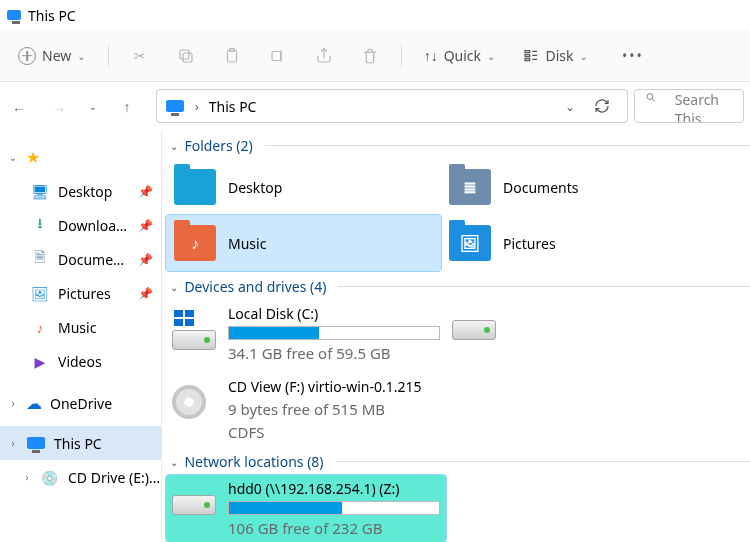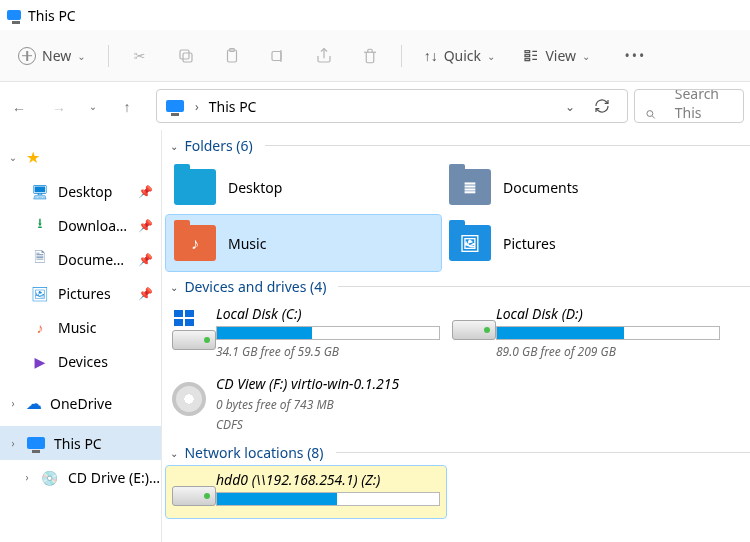--- a/index.html
+++ b/index.html
@@ -16,47 +16,47 @@
   .plus-circle::before,.plus-circle::after{content:"";position:absolute;background:#909090;}
   .plus-circle::before{left:50%;top:3px;bottom:3px;width:1.6px;transform:translateX(-50%);}
   .plus-circle::after{top:50%;left:3px;right:3px;height:1.6px;transform:translateY(-50%);}
   .nav-row { height: 48px; display: flex; align-items: center; padding: 0 6px 0 2px; gap: 6px; }
   .nav-btn { width: 34px; height: 34px; display:flex;align-items:center;justify-content:center; color:#707070; }
   .nav-btn.small{width:22px;}
   .crumb-box { flex:1; height: 34px; border: 1px solid #cfcfcf; border-radius: 4px; display:flex; align-items:center; padding: 0 8px; gap: 10px; margin-left:6px; }
   .crumb-box .spacer{flex:1;}
   .crumb-box .chev{font-size:12px;color:#606060;}
   .refresh-btn{width:34px;display:flex;align-items:center;justify-content:center;color:#505050;}
-  .search-box { width:110px;height:34px;border:1px solid #cfcfcf;border-radius:4px;display:flex;align-items:flex-end;padding:0 10px;gap:18px;color:#808080;overflow:hidden;}
+  .search-box { width:110px;height:34px;border:1px solid #cfcfcf;border-radius:4px;display:flex;align-items:flex-start;padding:0 10px;gap:18px;color:#808080;overflow:hidden;}
   .workspace{display:flex;height:calc(542px - 30px - 52px - 48px);}
   .sidebar{width:162px;border-right:1px solid #e8e8e8;padding-top:10px;overflow:hidden;}
   .side-item{height:34px;display:flex;align-items:center;gap:8px;padding-left:8px;position:relative;cursor:default;}
   .side-item .exp{width:10px;display:flex;justify-content:center;color:#707070;font-size:10px;}
   .side-item .label{flex:1;white-space:nowrap;overflow:hidden;text-overflow:ellipsis;}
   .side-item .pin{color:#9a9a9a;font-size:12px;margin-right:8px;}
   .side-item.indent{padding-left:30px;}
   .side-item.selected{background:#d9e8f6;}
   .main{flex:1;overflow:hidden;padding-left:4px;}
   .group-head{display:flex;align-items:center;gap:6px;color:#0b4b8c;font-size:14px;padding:6px 0 4px 4px;}
   .group-head .chev{font-size:10px;color:#505050;}
   .group-head .rule{flex:1;height:1px;background:#dcdcdc;margin-left:6px;}
   .folder-grid{display:flex;flex-wrap:wrap;}
   .folder-item{width:275px;height:56px;display:flex;align-items:center;gap:12px;padding-left:8px;border-radius:3px;}
   .folder-item.selected{background:#cce8ff;outline:1px solid #99d1ff;}
   .folder-icon{width:42px;height:36px;border-radius:3px;position:relative;}
   .folder-icon::before{content:"";position:absolute;top:-5px;left:0;width:16px;height:7px;border-radius:2px 2px 0 0;background:inherit;}
   .drive-grid{display:flex;flex-wrap:wrap;gap:6px 0;}
-  .drive-item{width:280px;display:flex;padding:4px 6px;border-radius:3px;font-style:italic;}
-  .drive-item.selected{background:#fef9c3;outline:1px solid #99d1ff;}
+  .drive-item{width:280px;display:flex;gap:12px;padding:4px 6px;border-radius:3px;}
+  .drive-item.selected{background:#5eead4;outline:1px solid #99d1ff;}
   .drive-icon{width:44px;height:38px;position:relative;margin-top:6px;}
   .drive-body{flex:1;display:flex;flex-direction:column;gap:3px;min-width:0;}
   .drive-name{color:#000;white-space:nowrap;overflow:hidden;text-overflow:ellipsis;}
   .prog{height:14px;border:1px solid #b8b8b8;background:#fff;position:relative;}
   .prog .fill{position:absolute;left:0;top:0;bottom:0;background:#0099e5;}
-  .drive-sub{color:#6a6a6a;font-size:12px;}
+  .drive-sub{color:#6a6a6a;font-size:15px;}
   .ic{width:20px;height:20px;display:inline-flex;align-items:center;justify-content:center;}
   .monitor{width:18px;height:12px;background:#1a8cff;border-radius:2px;position:relative;}
   .monitor::after{content:"";position:absolute;bottom:-4px;left:5px;width:8px;height:3px;background:#6a6a6a;}
   .star-icon{color:#ffb400;font-size:16px;}
   .cloud-icon{color:#0a6bdc;font-size:16px;}
   .hdd-shape{width:44px;height:20px;background:linear-gradient(#f4f4f4,#cfcfcf);border:1px solid #a6a6a6;border-radius:3px;position:relative;margin-top:10px;}
   .hdd-shape::after{content:"";position:absolute;right:5px;top:6px;width:6px;height:6px;border-radius:50%;background:#4bbf4b;}
   .hdd-shape.net::after{background:#4bbf4b;}
   .win-logo{width:44px;height:30px;display:grid;grid-template-columns:1fr 1fr;grid-template-rows:1fr 1fr;gap:2px;}
   .win-logo span{background:#0a6bdc;}
@@ -121,21 +121,21 @@
     <span>Quick</span>
     <span class="chev">⌄</span>
   </div>
   <div class="pill">
     <svg width="16" height="16" viewBox="0 0 24 24" fill="none" stroke="currentColor" stroke-width="1.8">
         <rect x="3" y="4" width="7" height="3"></rect>
         <rect x="3" y="10" width="7" height="3"></rect>
         <rect x="3" y="16" width="7" height="3"></rect>
         <path d="M14 5h7M14 11h7M14 17h7"></path>
       </svg>
-    <span>View</span>
+    <span>Disk</span>
     <span class="chev">⌄</span>
   </div>
   <div class="tb-btn" style="margin-left:8px;">
       <span style="letter-spacing:2px;">•••</span>
     </div>
 </div>
 
 <div class="nav-row">
   <div class="nav-btn">←</div>
   <div class="nav-btn" style="opacity:.4;">→</div>
@@ -193,21 +193,21 @@
       <span class="ic" style="color:#1d8fe0;">🖼</span>
       <span class="label">Pictures</span>
       <span class="pin">📌</span>
     </div>
     <div class="side-item indent">
       <span class="ic" style="color:#e9693e;">♪</span>
       <span class="label">Music</span>
     </div>
     <div class="side-item indent">
       <span class="ic" style="color:#7b3fc7;">▶</span>
-      <span class="label">Devices</span>
+      <span class="label">Videos</span>
     </div>
     <div style="height:8px;"></div>
     <div class="side-item">
       <span class="exp">›</span>
       <span class="cloud-icon">☁</span>
       <span class="label">OneDrive</span>
     </div>
     <div style="height:6px;"></div>
     <div class="side-item selected">
       <span class="exp">›</span>
@@ -220,21 +220,21 @@
       <span class="exp">›</span>
       <span class="ic">💿</span>
       <span class="label">CD Drive (E:) 19041.</span>
     </div>
   </div>
 
   <div class="main">
 
     <div class="group-head">
       <span class="chev">⌄</span>
-      <span>Folders (6)</span>
+      <span>Folders (2)</span>
       <span class="rule"></span>
     </div>
     <div class="folder-grid">
       <div class="folder-item">
         <div class="folder-icon" style="background:#19a2d8;"></div>
         <span>Desktop</span>
       </div>
       <div class="folder-item">
         <div class="folder-icon" style="background:#6f8caf;">
             <span class="fold-glyph">≣</span>
@@ -276,52 +276,46 @@
           <div class="prog">
               <div class="fill" style="width:43%"></div>
             </div>
           <span class="drive-sub">34.1 GB free of 59.5 GB</span>
         </div>
       </div>
       <div class="drive-item">
         <div class="drive-icon">
             <div class="hdd-shape"></div>
           </div>
-        <div class="drive-body">
-          <span class="drive-name">Local Disk (D:)</span>
-          <div class="prog">
-              <div class="fill" style="width:57%"></div>
-            </div>
-          <span class="drive-sub">89.0 GB free of 209 GB</span>
-        </div>
       </div>
       <div class="drive-item">
         <div class="drive-icon">
             <div class="cd-shape" style="margin-top:2px;"></div>
           </div>
         <div class="drive-body">
           <span class="drive-name">CD View (F:) virtio-win-0.1.215</span>
-          <span class="drive-sub">0 bytes free of 743 MB</span>
+          <span class="drive-sub">9 bytes free of 515 MB</span>
           <span class="drive-sub">CDFS</span>
         </div>
       </div>
     </div>
 
     <div class="group-head">
       <span class="chev">⌄</span>
       <span>Network locations (8)</span>
       <span class="rule"></span>
     </div>
     <div class="drive-grid">
       <div class="drive-item selected">
         <div class="drive-icon">
             <div class="hdd-shape net"></div>
           </div>
         <div class="drive-body">
           <span class="drive-name">hdd0 (\\192.168.254.1) (Z:)</span>
           <div class="prog">
               <div class="fill" style="width:54%"></div>
             </div>
+          <span class="drive-sub">106 GB free of 232 GB</span>
         </div>
       </div>
     </div>
   </div>
 </div>
 
 </body></html>

